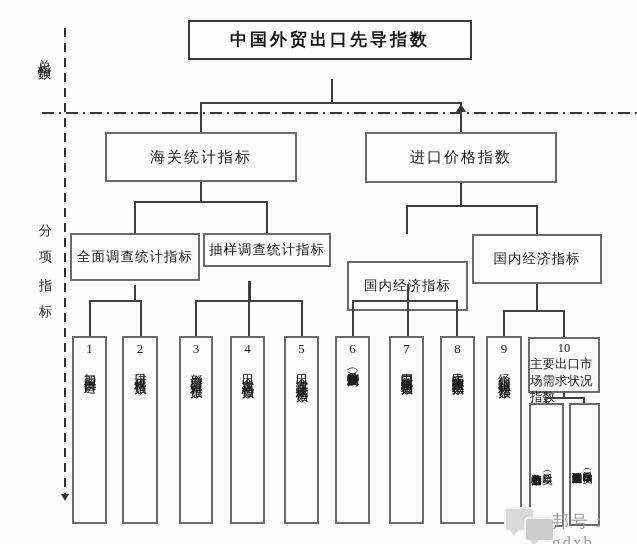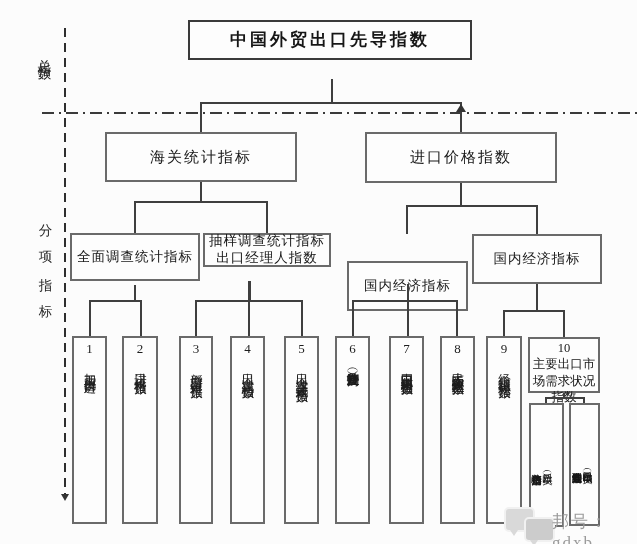--- a/index.html
+++ b/index.html
@@ -51,21 +51,21 @@
   }
   .leaf-num{font-size:13px;color:#1d1d1d;flex:0 0 auto;}
   .leaf-text{
     writing-mode:vertical-rl;text-orientation:mixed;
     font-size:12.5px;letter-spacing:2px;margin-top:6px;color:#1d1d1d;
   }
   .b10{
     position:absolute;box-sizing:border-box;
     border:2px solid #6a6a6a;background:#fdfdfd;
     display:flex;flex-direction:column;align-items:center;
-    font-size:12.5px;line-height:1.3;text-align:center;padding-top:1px;
+    font-size:12.5px;line-height:1.3;padding-top:1px;
   }
   .sub{
     position:absolute;box-sizing:border-box;
     border:2px solid #6a6a6a;background:#fdfdfd;
     overflow:hidden;
   }
   .sub-cols{
     writing-mode:vertical-lr;text-orientation:mixed;
     height:100%;width:100%;text-align:center;
     font-size:10.5px;letter-spacing:0px;line-height:1.05;
@@ -117,21 +117,20 @@
   <div class="conn vline" style="left:460px;top:183px;height:24px;"></div>
   <div class="conn hline" style="left:406px;top:205px;width:132px;"></div>
   <div class="conn vline" style="left:406px;top:205px;height:29px;"></div>
   <div class="conn vline" style="left:536px;top:205px;height:29px;"></div>
 
   <div class="box l3-box" style="left:70px;top:233px;width:130px;height:48px;">
     <span>全面调查统计指标</span>
   </div>
   <div class="box l3-box" style="left:203px;top:233px;width:128px;height:34px;flex-direction:column;">
     <span>抽样调查统计指标</span>
-    <span>出口经理人指数</span>
   </div>
   <div class="box l3-box" style="left:347px;top:234px;width:121px;height:50px;margin-top:27px;">
     <span>国内经济指标</span>
   </div>
   <div class="box l3-box" style="left:472px;top:234px;width:130px;height:50px;">
     <span>国内经济指标</span>
   </div>
 
   <div class="conn vline" style="left:134px;top:285px;height:16px;"></div>
   <div class="conn hline" style="left:89px;top:300px;width:53px;"></div>

